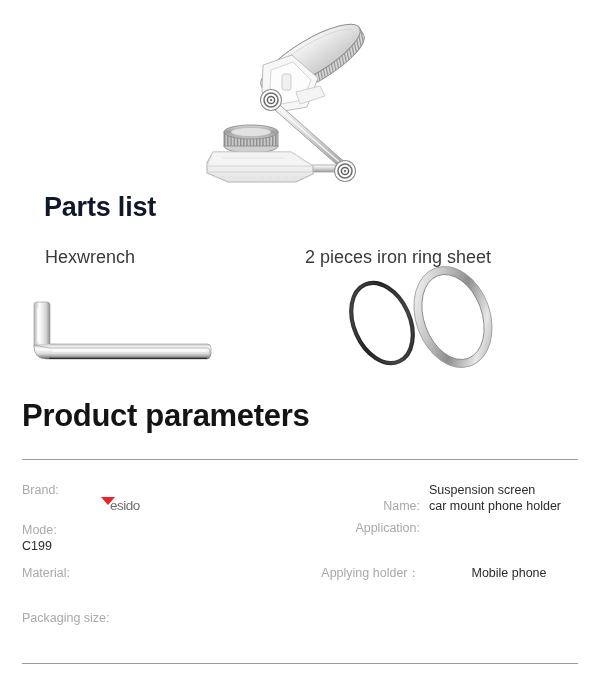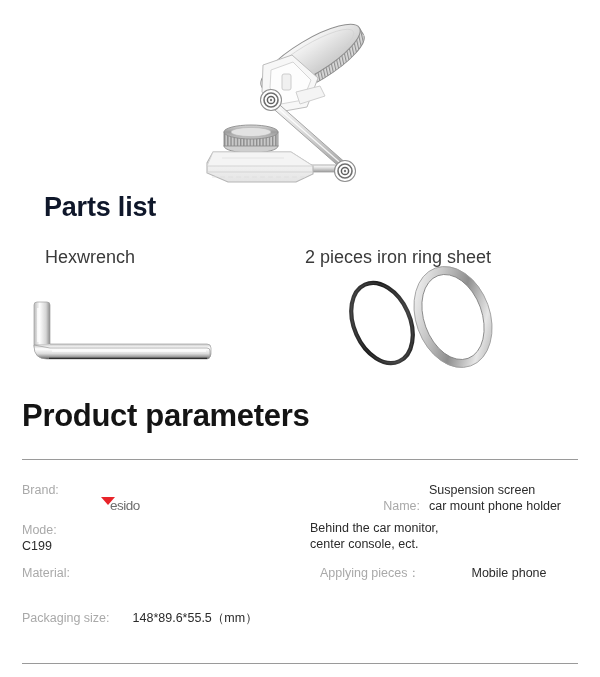--- a/index.html
+++ b/index.html
@@ -107,21 +107,21 @@
 
   
   .row-brand     { left: 22px; top: 12px; }
   .row-mode      { left: 22px; top: 52px; flex-direction: column; }
   .row-material  { left: 22px; top: 95px; }
   .row-packaging { left: 22px; top: 140px; }
 
   .row-brand .lbl,
   .row-mode .lbl     { width: 78px; }
   .row-material .lbl { width: 78px; }
-  .row-packaging .lbl{ margin-right: 23px; }
+  .row-packaging .lbl{ margin-right: 11px; }
 
   
   .row-name,
   .row-application,
   .row-applying {
     left: 0;
     width: 290px;
     align-items: flex-end;
   }
   .row-name        { top: 12px; }
@@ -336,35 +336,33 @@
       <span class="lbl">Mode:</span>
       <span class="val">C199</span>
     </div>
 
     <div class="spec-row row-material">
       <span class="lbl">Material:</span>
     </div>
 
     <div class="spec-row row-packaging">
       <span class="lbl">Packaging size:</span>
-      <span class="val">148*89.6*55.5（mm）</span>
     </div>
   </div>
 
   <div class="spec-col-right">
 
     <div class="spec-row row-name">
       <span class="lbl">Name:</span>
       <span class="val">Suspension screen
 car mount phone holder</span>
     </div>
 
     <div class="spec-row row-application">
-      <span class="val">Behind the car monitor,
-center console, ect.</span>
+      <span class="lbl">Application:</span>
     </div>
 
     <div class="spec-row row-applying">
-      <span class="lbl">Applying pieces：</span>
+      <span class="lbl">Applying holder：</span>
       <span class="val">Mobile phone</span>
     </div>
   </div>
 </div>
 
 </body></html>

